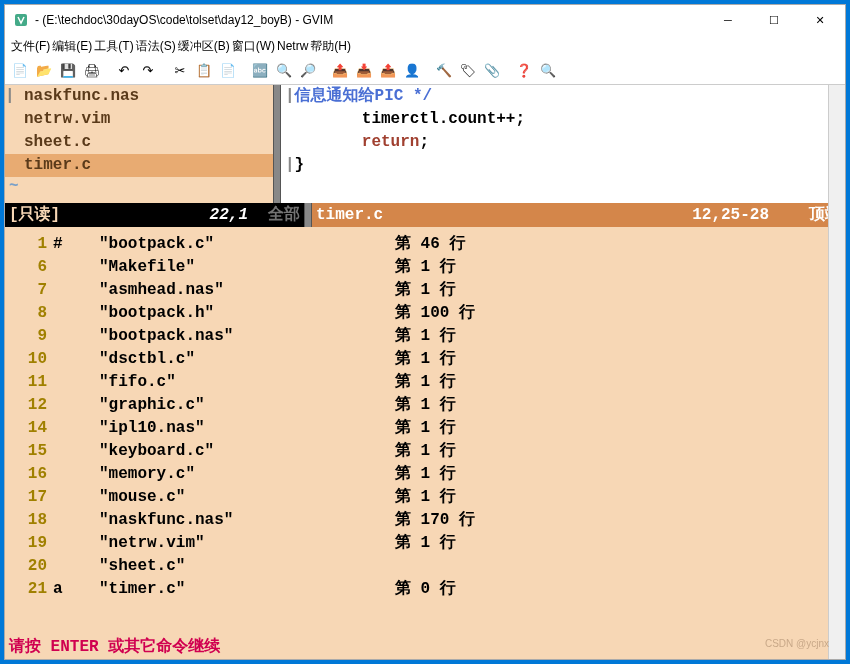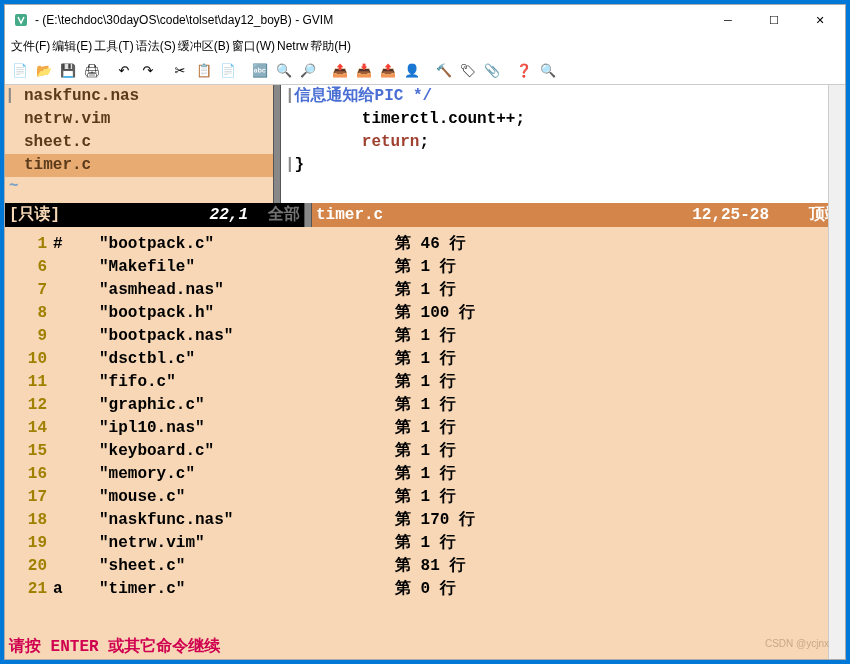--- a/index.html
+++ b/index.html
@@ -222,21 +222,20 @@
         <div class="buf-row">
           <span class="buf-num">19</span>
           <span class="buf-flag"></span>
           <span class="buf-name">"netrw.vim"</span>
           <span class="buf-line">第 1 行</span>
         </div>
         <div class="buf-row">
           <span class="buf-num">20</span>
           <span class="buf-flag"></span>
           <span class="buf-name">"sheet.c"</span>
-          <span class="buf-line">第 81 行</span>
         </div>
         <div class="buf-row">
           <span class="buf-num">21</span>
           <span class="buf-flag">a</span>
           <span class="buf-name">"timer.c"</span>
           <span class="buf-line">第 0 行</span>
         </div>
       </div>
 
     <div class="prompt">请按 ENTER 或其它命令继续</div>

